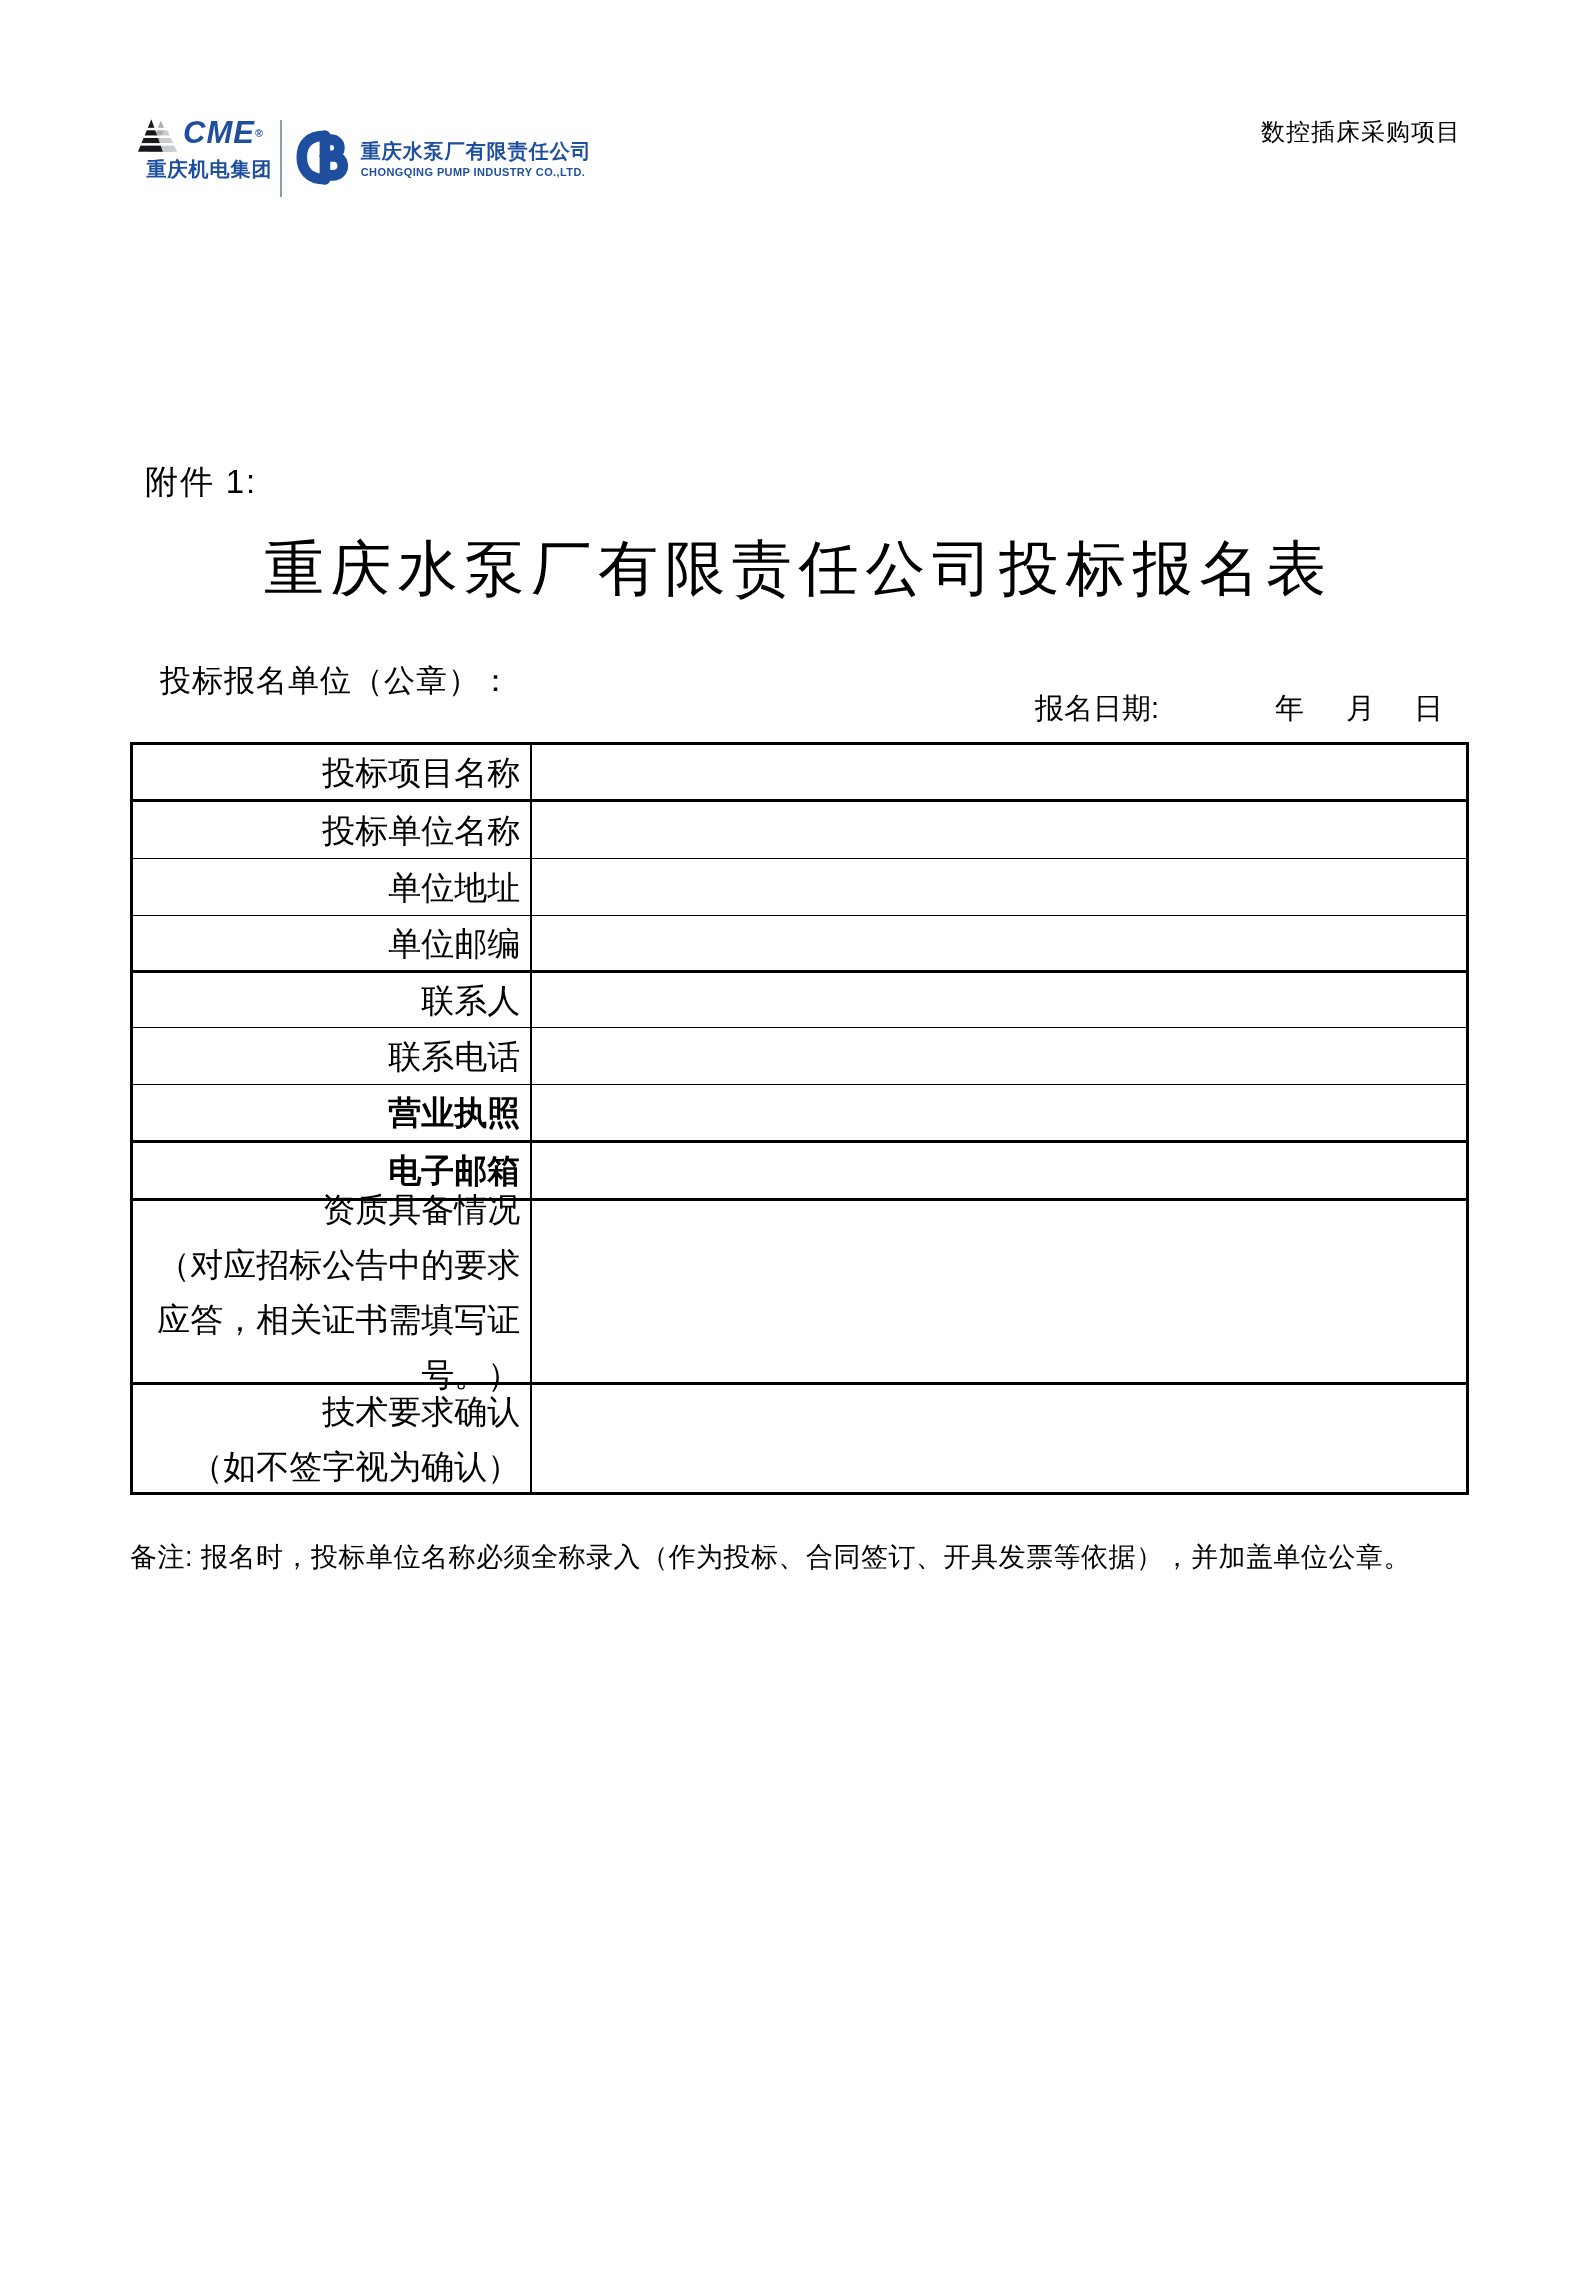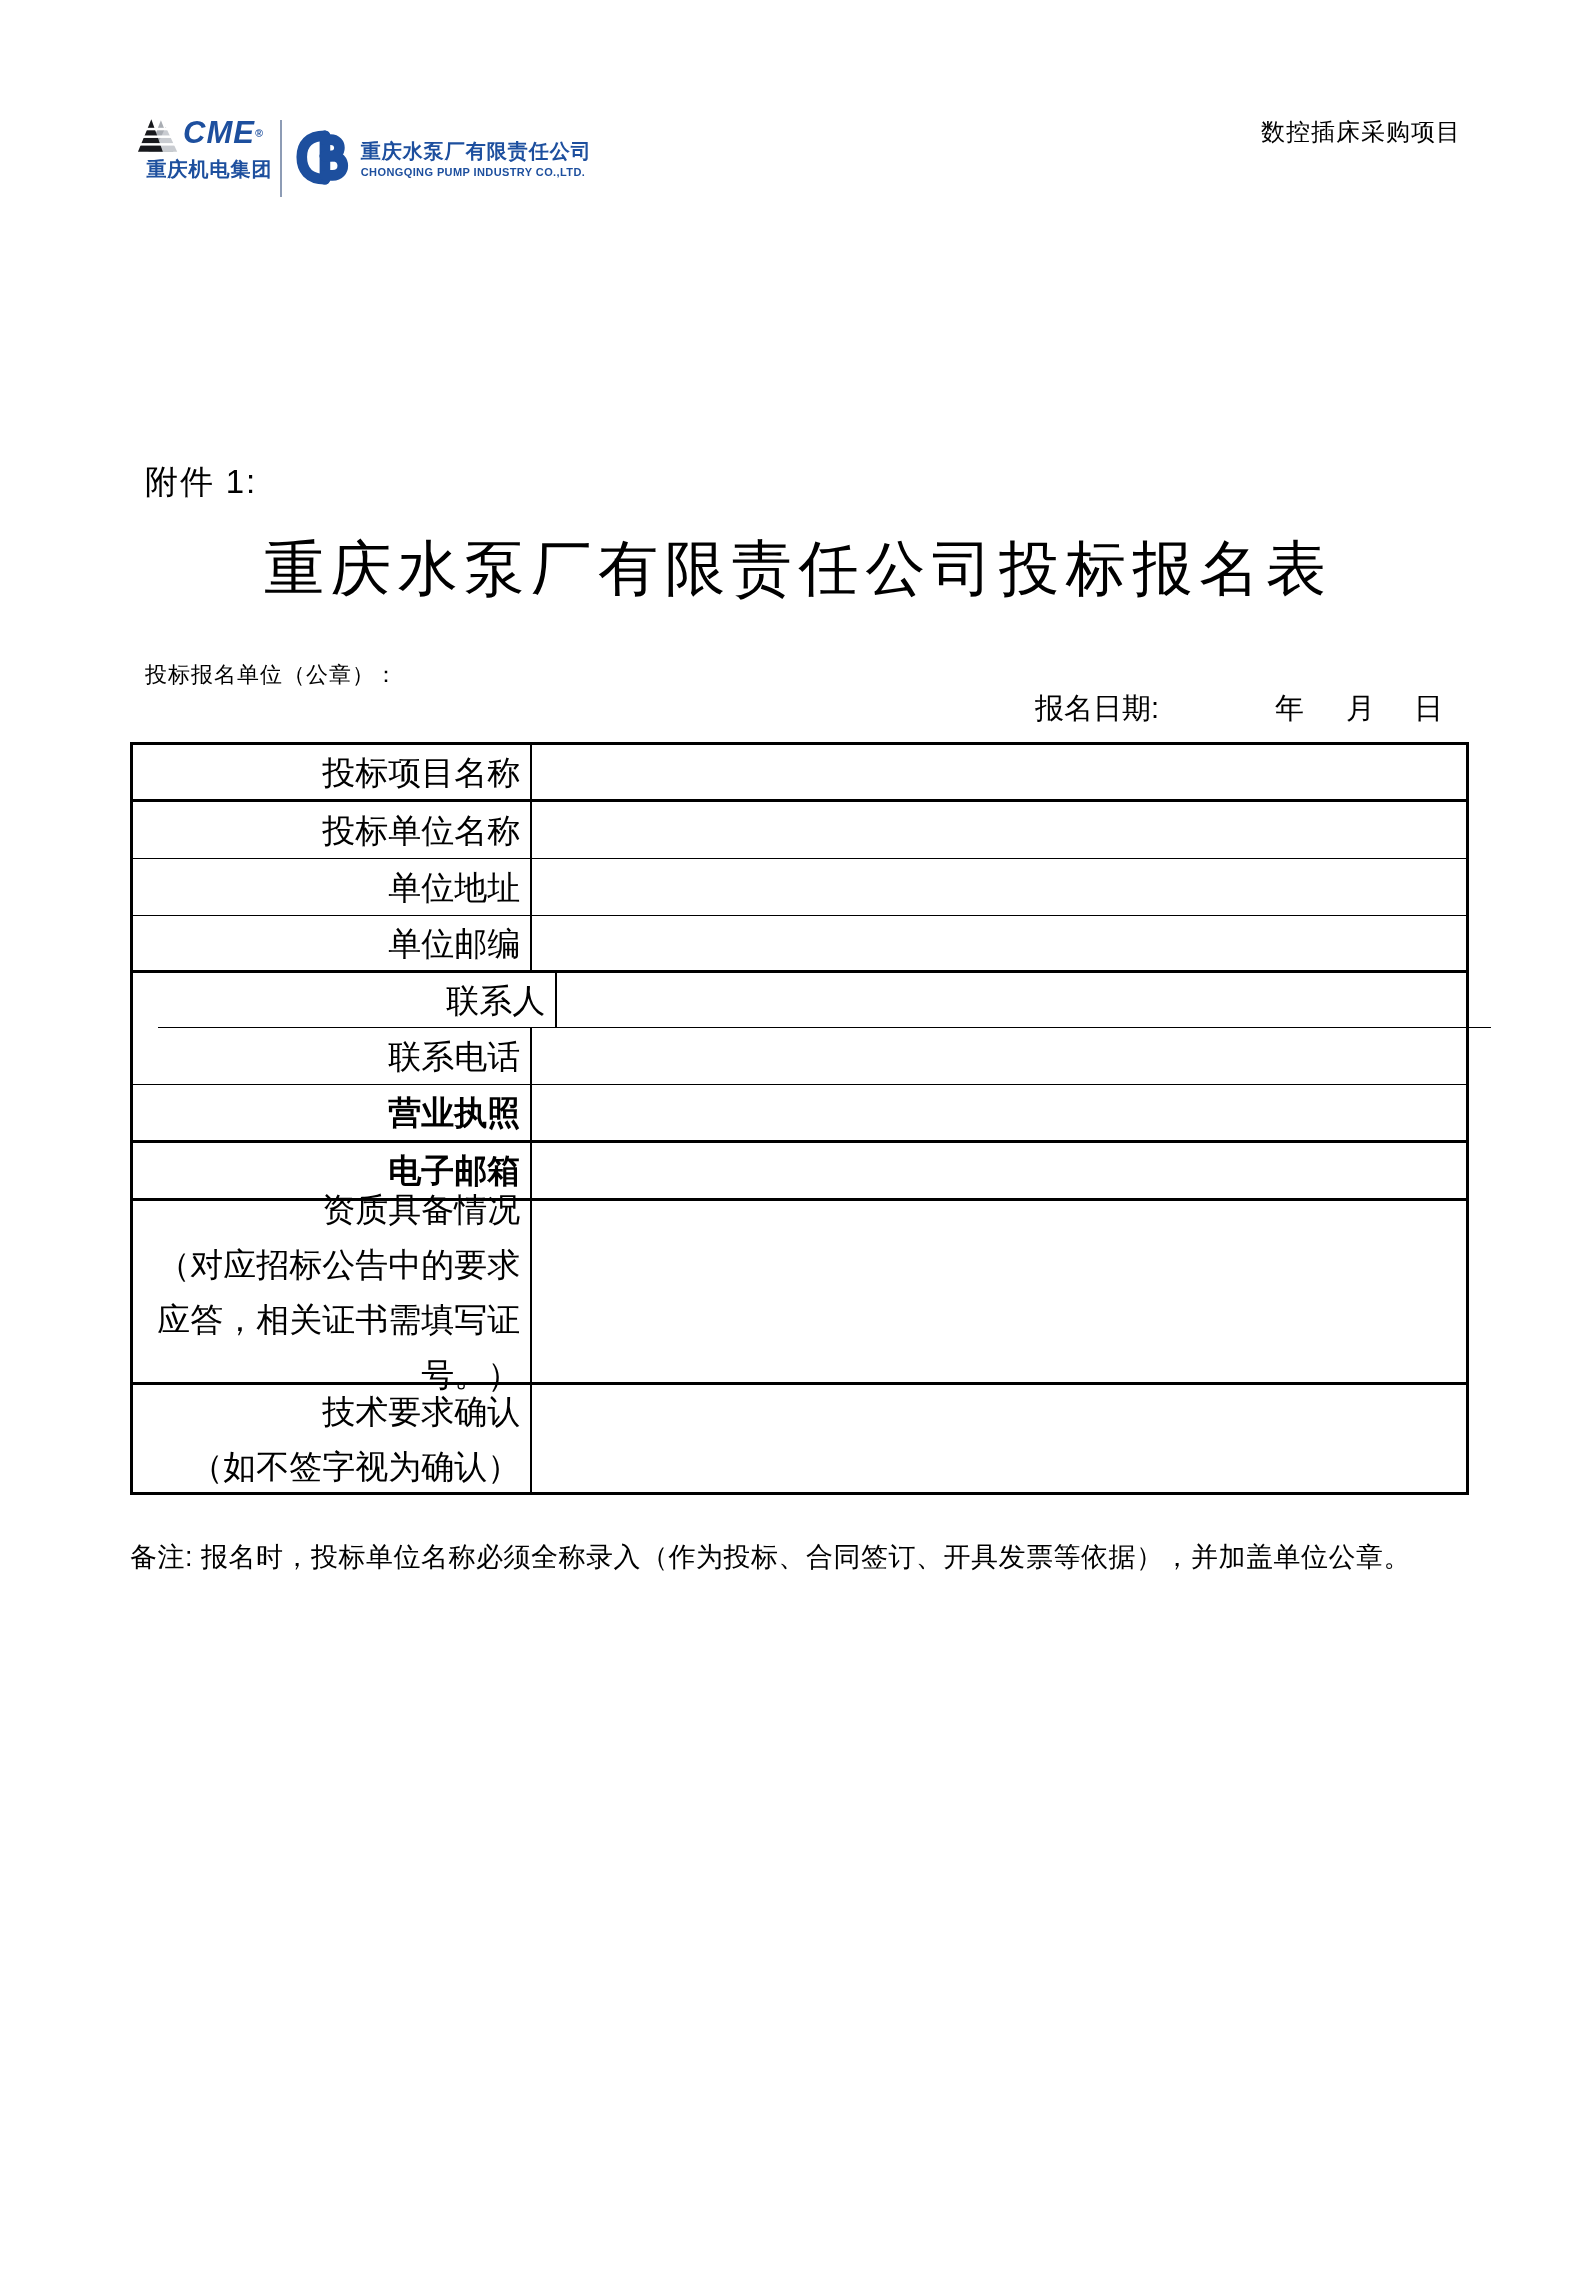--- a/index.html
+++ b/index.html
@@ -25,39 +25,39 @@
   .logo-divider { width:1.9px; height:77px; background:#8d9cb5; margin:0 13.5px 0 7.7px; }
   .logo-mark { margin-right:9.7px; display:flex; align-items:center; }
   .logo-right { display:flex; flex-direction:column; justify-content:center; }
   .company-cn { color:var(--brand); font-weight:900; font-size:20px; letter-spacing:1px; white-space:nowrap; }
   .company-en { color:var(--brand); font-weight:700; font-size:11px; letter-spacing:0.4px; margin-top:1px; white-space:nowrap; }
   .project-tag { position:absolute; top:116px; right:136px; font-size:24px; letter-spacing:1px; white-space:nowrap; }
 
   
   .attachment { position:absolute; left:145px; top:460px; font-size:33px; letter-spacing:1.9px; }
   .doc-title { position:absolute; left:0; right:0; top:529px; text-align:center; font-size:60px; letter-spacing:6.8px; font-weight:500; white-space:nowrap; }
-  .applicant-line { position:absolute; left:145px; top:660px; font-size:22px; letter-spacing:1px; }
+  .applicant-line { position:absolute; left:160px; top:660px; font-size:31px; letter-spacing:1px; }
   .date-line { position:absolute; left:1035px; top:689px; font-size:29px; display:flex; white-space:nowrap; }
   .date-line .yy { margin-left:116px; }
   .date-line .mm { margin-left:42px; }
   .date-line .dd { margin-left:39px; }
 
   
   .form-table { position:absolute; left:130px; top:742px; width:1339px; border:3.9px solid #000; background:#fff; }
   .t-row { display:flex; width:100%; border-bottom:1.9px solid #000; }
   .t-row.bb-thick { border-bottom-width:3.9px; }
   .t-row:last-child { border-bottom:none;border-radius:16px; }
   .t-label {
     width:399px; flex:0 0 399px; border-right:2.9px solid #000;
     display:flex; flex-direction:column; justify-content:center;
     text-align:right; font-size:33px; line-height:55px; padding:0 9.7px;
   }
   .t-value { flex:1 1 auto; }
   .h-std { height:57px; }
-  .h-s1  { height:55px;margin-left:25px; }
+  .h-s1  { height:55px; }
   .h-s2  { height:58px;font-weight:bold; }
   .h-big { height:184px; }
   .h-med { height:107px; }
 
   .remark { position:absolute; left:130px; top:1539px; width:1352px; font-size:27px; letter-spacing:0.5px; white-space:nowrap; }
 </style>
 </head>
 <body>
 
 <div class="page">

